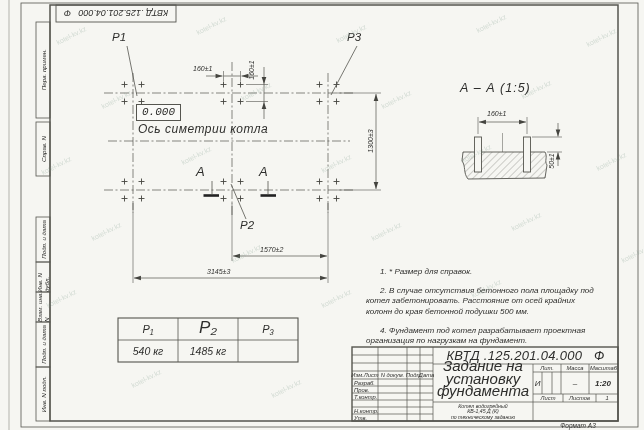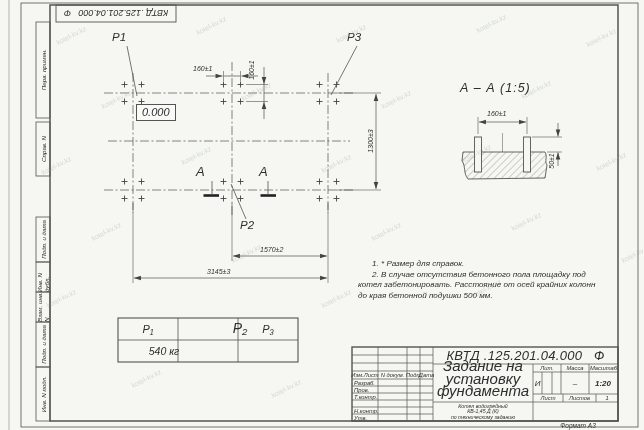--- a/index.html
+++ b/index.html
@@ -10,21 +10,21 @@
   .ctr{display:flex;align-items:center;justify-content:center;text-align:center;}
   .dim{font-size:7px;}
   .pt{font-size:11.5px;}
   .pre{white-space:pre;}
   .rot90{transform:rotate(-90deg);}
   .rot180{transform:rotate(180deg);}
   .vtxt{writing-mode:vertical-rl;transform:rotate(180deg);font-size:6.2px;font-style:italic;}
   .vbox{position:absolute;display:flex;align-items:center;justify-content:center;}
   .notes{position:absolute;left:358px;top:259px;width:248px;font-size:8.1px;
          font-style:italic;line-height:1.32;}
-  .notes p{margin:0;text-indent:14px;}
+  .notes p{margin:8px;text-indent:14px;}
   .tb{font-size:5.8px;}
   .wm{position:absolute;font-size:7px;color:rgba(125,155,140,.30);
       transform:rotate(-27deg);white-space:nowrap;font-style:normal;}
   .zero-box{position:absolute;border:0.8px solid #55554f;background:rgba(255,255,255,.4);
             font-style:italic;font-size:11px;line-height:15px;padding:0 5px;}
   .logo-wrap{position:absolute;left:534px;top:403px;width:84px;height:17px;
              display:flex;align-items:center;justify-content:center;gap:3px;}
   .logo-txt{font-weight:bold;font-size:12.5px;letter-spacing:.5px;font-style:normal;}
   .logo-cap{font-size:4.3px;line-height:1.15;font-style:normal;text-align:left;}
 </style>
@@ -193,42 +193,45 @@
   <div class="vbox" style="left:36px;top:322px;width:14px;height:45px;">
       <span class="vtxt">Подп. и дата</span>
     </div>
   <div class="vbox" style="left:36px;top:367px;width:14px;height:54px;">
       <span class="vtxt">Инв. N подл.</span>
     </div>
 
   <div class="lbl pt" style="left:112px;top:31px;">P1</div>
   <div class="lbl pt" style="left:347px;top:31px;">P3</div>
   <div class="lbl pt" style="left:240px;top:219px;">P2</div>
-  <div class="zero-box" style="left:136px;top:104px;">0.000</div>
+  <div class="zero-box" style="left:136px;top:104px;font-family:Liberation Mono, monospace;">0.000</div>
+  <div class="lbl" style="left:138px;top:122px;font-size:12px;letter-spacing:.5px;">Ось симетрии котла</div>
   <div class="lbl" style="left:196px;top:164px;font-size:13px;">А</div>
   <div class="lbl" style="left:259px;top:164px;font-size:13px;">А</div>
   <div class="lbl dim" style="left:193px;top:65px;">160±1</div>
   <div class="lbl dim ctr rot90" style="left:238px;top:66px;width:26px;height:8px;">160±1</div>
   <div class="lbl dim ctr rot90" style="left:353px;top:137px;width:34px;height:8px;">1300±3</div>
   <div class="lbl dim" style="left:260px;top:245.5px;">1570±2</div>
   <div class="lbl dim" style="left:207px;top:267.5px;">3145±3</div>
 
   <div class="lbl" style="left:460px;top:81px;font-size:12.5px;letter-spacing:1px;">А – А (1:5)</div>
   <div class="lbl dim" style="left:487px;top:110px;">160±1</div>
   <div class="lbl dim ctr rot90" style="left:540px;top:157px;width:22px;height:8px;">50±1</div>
 
   <div class="notes">
     <p>1. * Размер для справок.</p>
     <p>2. В случае отсутствия бетонного пола площадку под котел забетонировать. Расстояние от осей крайних колонн до края бетонной подушки 500 мм.</p>
+    <p>4. Фундамент под котел разрабатывает проектная организация по нагрузкам на фундамент.</p>
   </div>
 
   <div class="lbl ctr" style="left:118px;top:318px;width:60px;height:22px;font-size:11px;">P₁</div>
-  <div class="lbl ctr" style="left:178px;top:318px;width:60px;height:20px;font-size:14px;margin-left:32px;">P₂</div>
+  <div class="lbl ctr" style="left:178px;top:318px;width:60px;height:20px;font-size:17px;">P₂</div>
   <div class="lbl ctr" style="left:238px;top:318px;width:60px;height:22px;font-size:11px;">P₃</div>
-  <div class="lbl ctr" style="left:118px;top:340px;width:60px;height:22px;font-size:10.5px;padding-left:16px;">540 кг</div>
+  <div class="lbl ctr" style="left:118px;top:340px;width:60px;height:22px;font-size:10.5px;">540 кг</div>
+  <div class="lbl ctr" style="left:178px;top:340px;width:60px;height:22px;font-size:10.5px;">1485 кг</div>
 
   <div class="lbl ctr pre" style="left:433px;top:347px;width:185px;height:17px;font-size:13px;letter-spacing:.3px;">КВТД .125.201.04.000   Ф</div>
   <div class="lbl ctr" style="left:433px;top:364px;width:100px;height:30px;font-size:15px;line-height:12.5px;white-space:normal;">Задание на установку фундамента</div>
   <div class="lbl" style="left:433px;top:403.5px;width:100px;font-size:5.2px;line-height:5.8px;text-align:center;">
     <span style="display:block;">Котел водогрейный</span>
     <span style="display:block;">КВ-1,45 Д (К)</span>
     <span style="display:block;">по техническому заданию</span>
   </div>
   <div class="lbl ctr tb" style="left:352px;top:371px;width:26px;height:8px;">Изм.Лист</div>
   <div class="lbl ctr tb" style="left:378px;top:371px;width:29px;height:8px;">N докум.</div>

